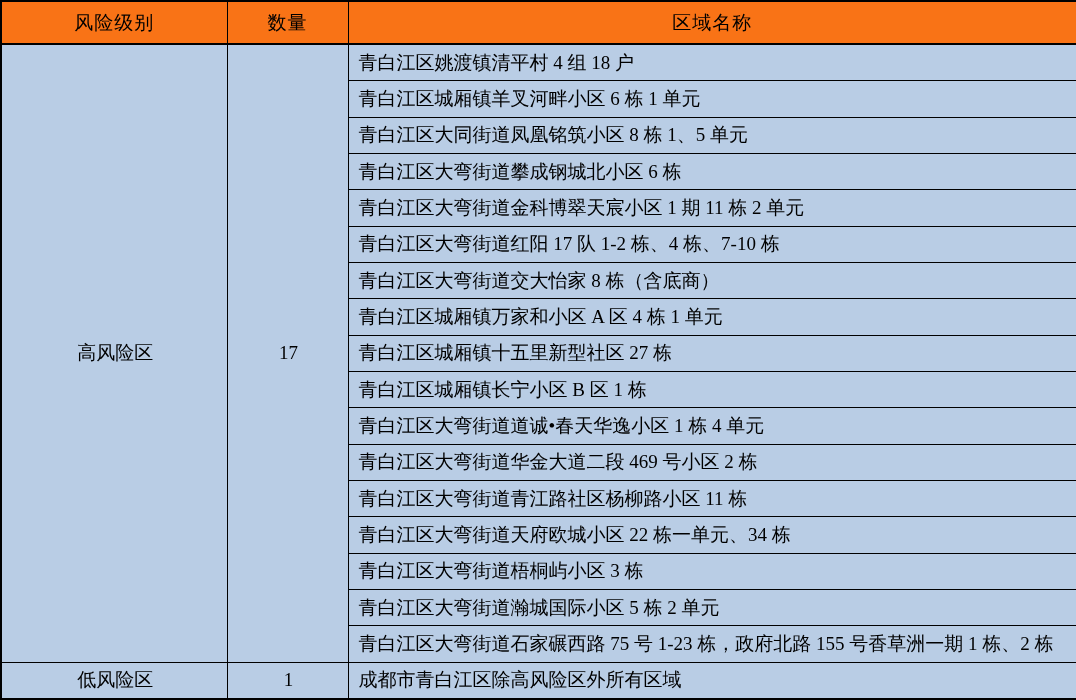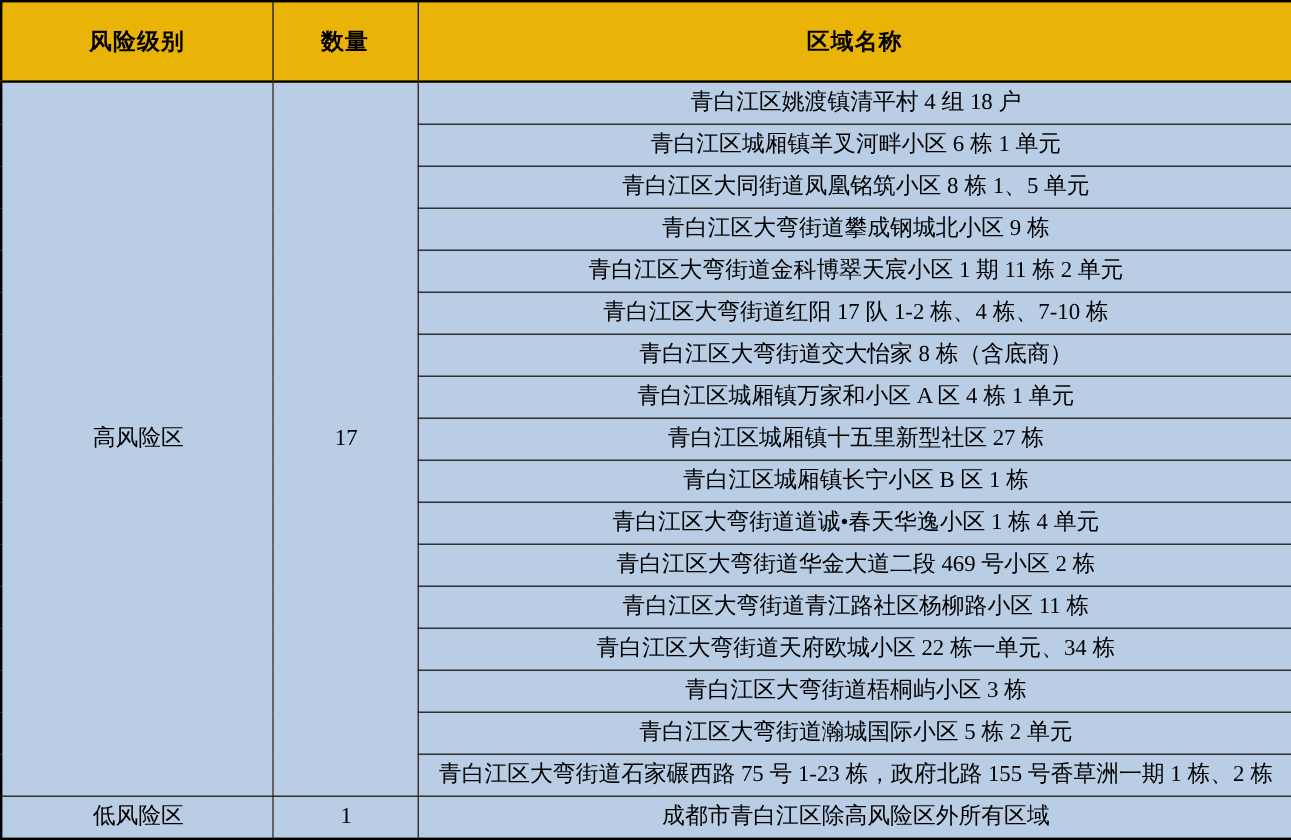--- a/index.html
+++ b/index.html
@@ -20,38 +20,37 @@
     font-family: "Liberation Serif", "DejaVu Serif", serif;
     font-size: 19px;
     color: #000000;
     border: 2px solid #000000;
   }
   table.risk-table col.c-level { width: 226px; }
   table.risk-table col.c-count { width: 121px; }
   table.risk-table col.c-region { width: 729px; }
 
   table.risk-table th {
-    background: #eab308;
+    background: #f97316;
     border: 1px solid #000000;
     border-bottom: 2px solid #000000;
     height: 33px;
-    font-weight: bold;
+    font-weight: normal;
     text-align: center;
     vertical-align: middle;
-    padding: 16px 4px;
+    padding: 4px 4px;
     letter-spacing: 1px;
   }
   table.risk-table td {
     background: #B9CDE5;
     border: 1px solid #000000;
     vertical-align: middle;
     line-height: 34px;
     padding: 0 8px 0 10px;
     overflow: hidden;
-    text-align: center;
   }
   table.risk-table tr { height: 35px; }
   td.level, td.count {
     text-align: center;
     padding: 0 2px;
     margin-top: 24px;
   }
   td.region {
     text-align: left;
   }
@@ -78,21 +77,21 @@
         <td class="count" rowspan="17">17</td>
         <td class="region">青白江区姚渡镇清平村 4 组 18 户</td>
       </tr>
       <tr>
         <td class="region">青白江区城厢镇羊叉河畔小区 6 栋 1 单元</td>
       </tr>
       <tr>
         <td class="region">青白江区大同街道凤凰铭筑小区 8 栋 1、5 单元</td>
       </tr>
       <tr>
-        <td class="region">青白江区大弯街道攀成钢城北小区 9 栋</td>
+        <td class="region">青白江区大弯街道攀成钢城北小区 6 栋</td>
       </tr>
       <tr>
         <td class="region">青白江区大弯街道金科博翠天宸小区 1 期 11 栋 2 单元</td>
       </tr>
       <tr>
         <td class="region">青白江区大弯街道红阳 17 队 1-2 栋、4 栋、7-10 栋</td>
       </tr>
       <tr>
         <td class="region">青白江区大弯街道交大怡家 8 栋（含底商）</td>
       </tr>

